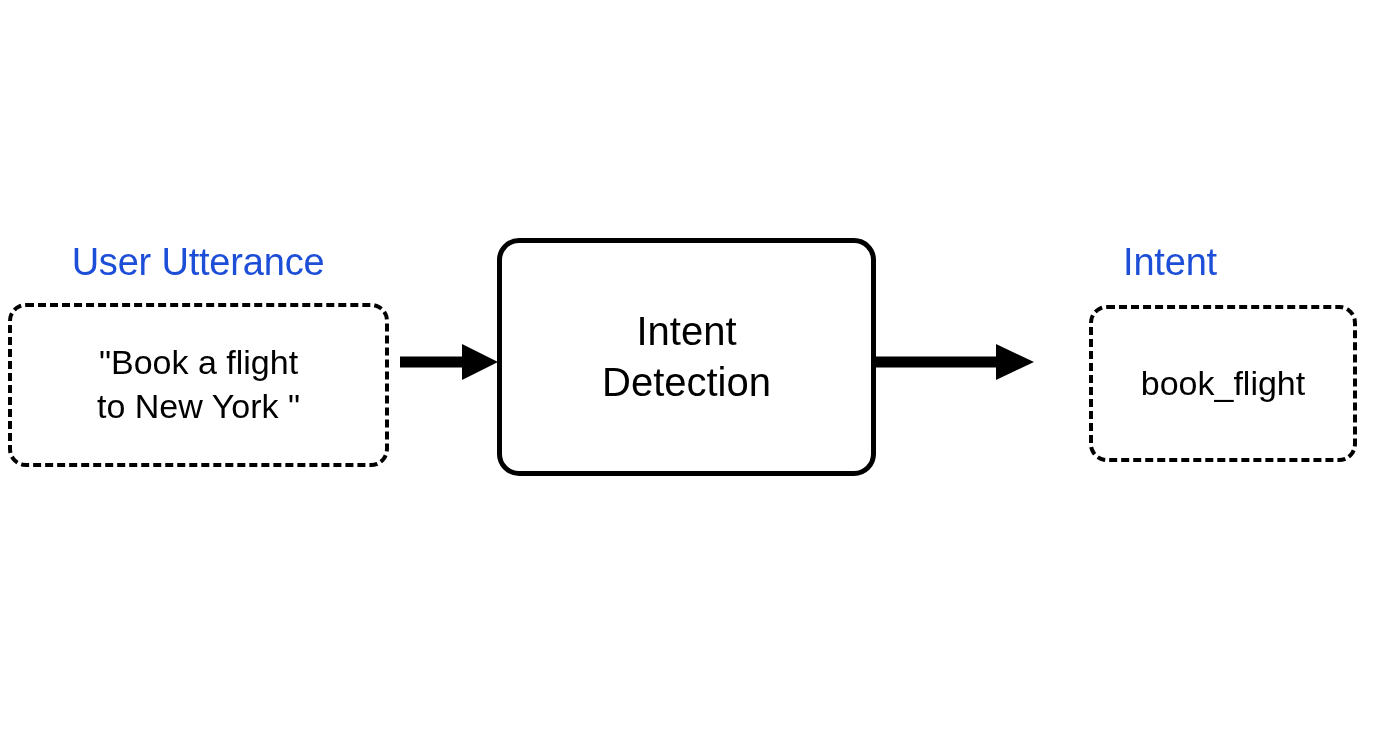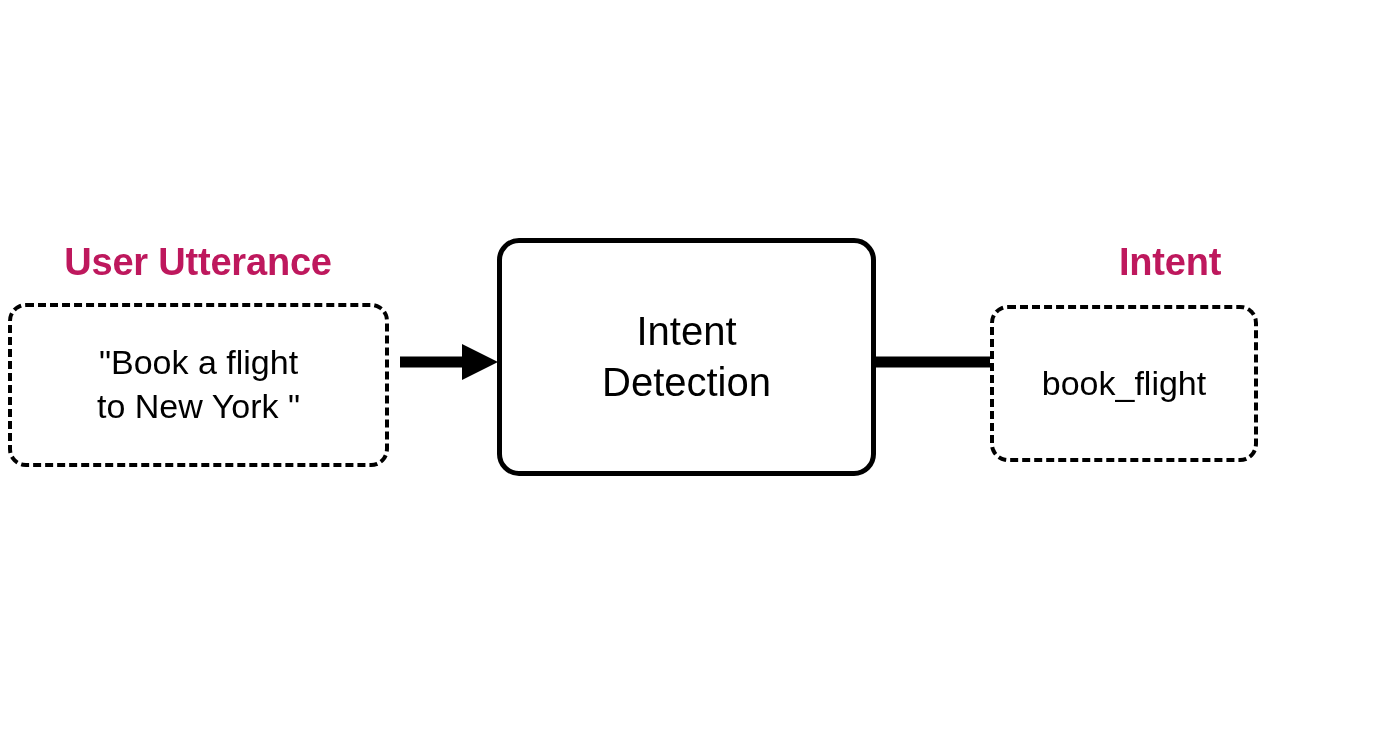--- a/index.html
+++ b/index.html
@@ -16,22 +16,22 @@
     position: relative;
     width: 1400px;
     height: 733px;
     background: #ffffff;
     overflow: hidden;
   }
 
   
   .group-label {
     position: absolute;
-    font-weight: bold;
-    color: #be185d;
+    font-weight: normal;
+    color: #1d4ed8;
     letter-spacing: -0.2px;
     white-space: nowrap;
     line-height: 1;
   }
   #label-user-utterance {
     left: 0px;
     top: 243px;
     width: 396px;
     text-align: center;
     font-size: 38px;
@@ -57,21 +57,21 @@
     text-align: center;
     color: #000000;
   }
   #box-user-utterance {
     left: 8px;
     top: 303px;
     width: 381px;
     height: 164px;
   }
   #box-intent {
-    left: 990px;
+    left: 1089px;
     top: 305px;
     width: 268px;
     height: 157px;
   }
   .io-text {
     font-size: 34px;
     line-height: 1.28;
     white-space: pre-line;
     color: #000000;
   }

